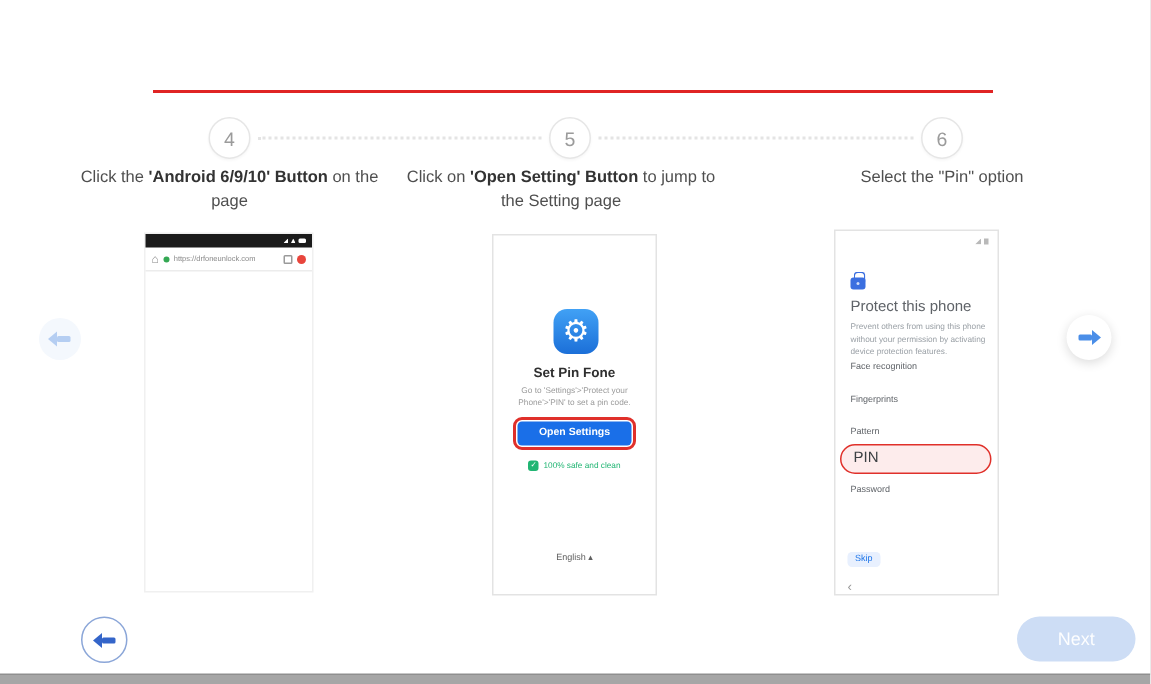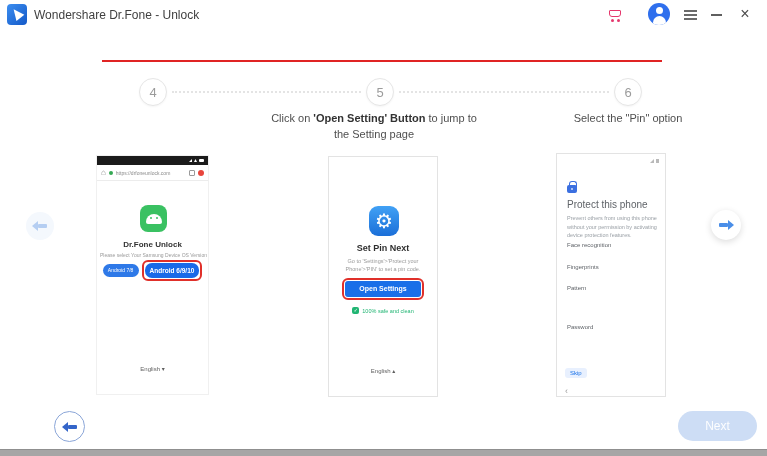--- a/index.html
+++ b/index.html
@@ -110,83 +110,51 @@
   
   .back-btn { position:absolute; left:54px; top:411px; width:31px; height:31px; border:1.5px solid #8ba6d8; border-radius:50%; background:#fff; }
   .next-btn { position:absolute; left:678px; top:411px; width:79px; height:30px; border-radius:15px; background:#cdddf5; color:rgba(255,255,255,0.95); font-size:12px; text-align:center; line-height:30px; }
 </style>
 </head>
 <body>
 
 <div class="stage">
   <div class="window">
 
-    <div class="titlebar">
-      <div class="logo">
-          <div class="cursor"></div>
-        </div>
-      <div class="app-title">Wondershare Dr.Fone - Unlock</div>
-      <div class="cart">
-          <div class="basket"></div>
-          <div class="w1"></div>
-          <div class="w2"></div>
-        </div>
-      <div class="avatar"></div>
-      <div class="menu-icon">
-          <i></i>
-          <i></i>
-          <i></i>
-        </div>
-      <div class="min-btn"></div>
-      <div class="close-btn">×</div>
-    </div>
 
     <div class="heading-underline"></div>
 
     <div class="circle c4">4</div>
     <div class="conn conn1"></div>
     <div class="circle c5">5</div>
     <div class="conn conn2"></div>
     <div class="circle c6">6</div>
 
+    <div class="step-label sl4"><span>Click the </span><span class="step-bold">'Android 6/9/10' Button</span><span> on the page</span></div>
     <div class="step-label sl5"><span>Click on </span><span class="step-bold">'Open Setting' Button</span><span> to jump to the Setting page</span></div>
     <div class="step-label sl6"><span>Select the "Pin" option</span><span class="step-bold"></span><span></span></div>
 
     <div class="phone p1">
       <div class="p1-status">
           <i class="s1"></i>
           <i class="s2"></i>
           <i class="s3"></i>
         </div>
       <div class="p1-addr">
         <span class="p1-home">⌂</span>
         <span class="p1-secure"></span>
         <span class="p1-url">https://drfoneunlock.com</span>
         <span class="p1-tab"></span>
         <span class="p1-menu"></span>
       </div>
-      <div class="p1-body">
-        <div class="app-icon">
-            <div class="android-head"></div>
-          </div>
-        <div class="p1-title">Dr.Fone Unlock</div>
-        <div class="p1-sub">Please select Your Samsung Device OS Version</div>
-        <div class="p1-btn-row">
-          <div class="p1-btn-left">Android 7/8</div>
-          <div class="annotate">
-            <div class="p1-btn-right">Android 6/9/10</div>
-          </div>
-        </div>
-        <div class="p1-lang">English ▾</div>
-      </div>
     </div>
 
     <div class="phone p2">
       <div class="gear-icon">⚙</div>
-      <div class="p2-title">Set Pin Next</div>
+      <div class="p2-title">Set Pin Fone</div>
       <div class="p2-desc">Go to 'Settings'&gt;'Protect your Phone'&gt;'PIN' to set a pin code.</div>
       <div class="annotate p2-annotate">
         <div class="p2-btn">Open Settings</div>
       </div>
       <div class="p2-safe">
         <span class="safe-badge">✓</span>
         <span class="safe-text">100% safe and clean</span>
       </div>
       <div class="p2-lang">English ▴</div>
     </div>
@@ -195,20 +163,23 @@
       <div class="p3-status">
           <i class="t"></i>
           <i></i>
         </div>
       <div class="mini-lock"></div>
       <div class="p3-title">Protect this phone</div>
       <div class="p3-desc">Prevent others from using this phone without your permission by activating device protection features.</div>
       <div class="p3-opt o1">Face recognition</div>
       <div class="p3-opt o2">Fingerprints</div>
       <div class="p3-opt o3">Pattern</div>
+      <div class="pin-box">
+        <div class="pin-text">PIN</div>
+      </div>
       <div class="p3-opt o5">Password</div>
       <div class="p3-skip">Skip</div>
       <div class="p3-back">‹</div>
     </div>
 
     <div class="nav-left">
         <div class="arr arr-l blue-light"></div>
       </div>
     <div class="nav-right">
         <div class="arr arr-r blue-full"></div>

